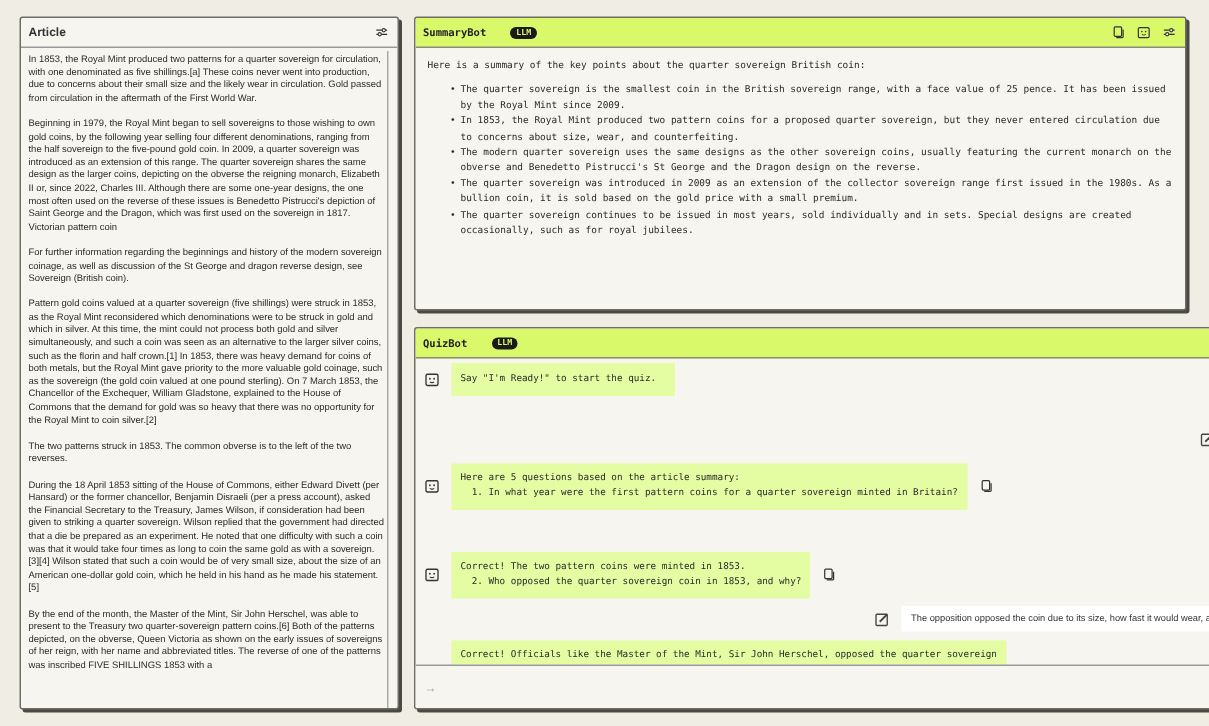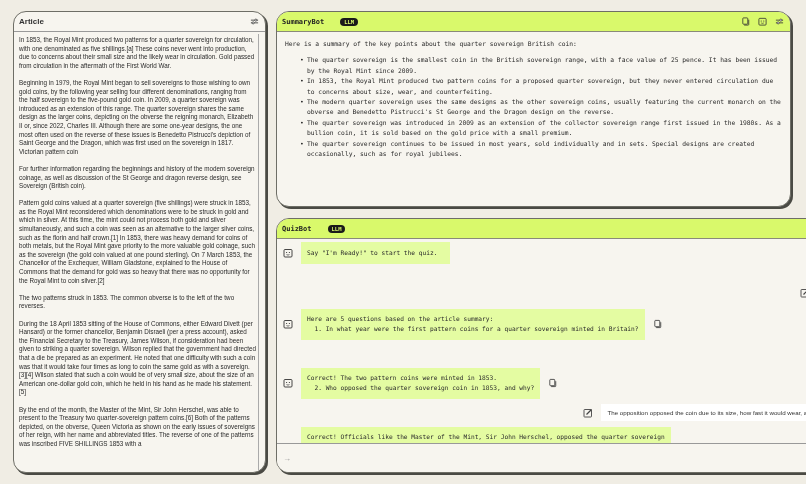--- a/index.html
+++ b/index.html
@@ -7,21 +7,21 @@
   body {
     background: #f0ede4;
     font-family: "Liberation Sans", sans-serif;
     color: #222;
     position: relative;
   }
   .panel {
     position: absolute;
     background: #f7f5ef;
     border: 1px solid #6e6e66;
-    border-radius: 13px;
+    border-radius: 2px;
     box-shadow: 2px 2px 0 #4a4a44;
     overflow: hidden;
   }
   
   #article { left: 13px; top: 11px; width: 253px; height: 462px; }
   #article .hdr {
     height: 20px; display: flex; align-items: center; justify-content: space-between;
     padding: 0 6px 0 5px; font-size: 8px; font-weight: bold; color: #333;
     border-bottom: 1px solid #999;
   }

